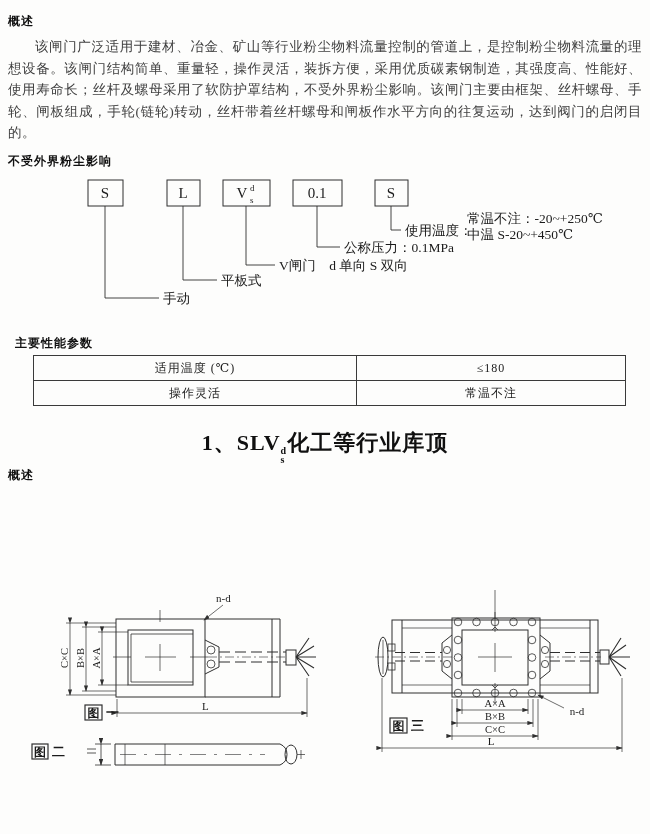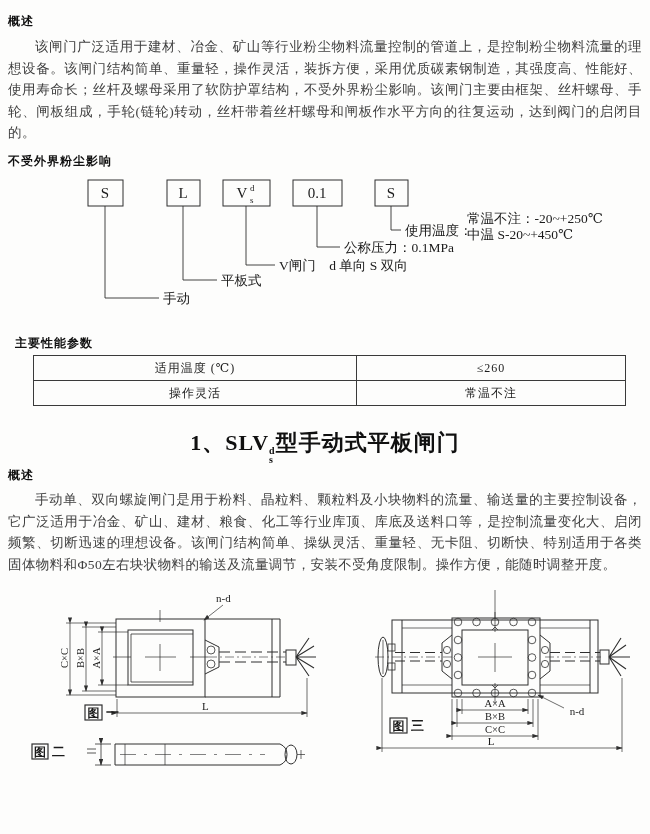--- a/index.html
+++ b/index.html
@@ -64,38 +64,37 @@
       <text x="467" y="67">中温 S-20~+450℃</text>
     </g>
   </svg>
 
   <div class="h" style="left:15px;top:335px;">主要性能参数</div>
 
   <table class="tbl">
     <tbody>
         <tr>
       <td class="c1">适用温度 (℃)</td>
-      <td>≤260</td>
+      <td>≤180</td>
     </tr>
     <tr>
       <td class="c1">操作灵活</td>
       <td>常温不注</td>
     </tr>
   </tbody>
     </table>
 
   <div class="title">
     <span>1、</span><span>SLV</span><span class="supsub">
         <i>d</i>
         <i>s</i>
-      </span><span>型手动式平板闸门</span>
+      </span><span>化工等行业库顶</span>
   </div>
 
   <div class="h" style="left:8px;top:467px;">概述</div>
-  <div class="para" style="top:489px;">手动单、双向螺旋闸门是用于粉料、晶粒料、颗粒料及小块物料的流量、输送量的主要控制设备，它广泛适用于冶金、矿山、建材、粮食、化工等行业库顶、库底及送料口等，是控制流量变化大、启闭频繁、切断迅速的理想设备。该闸门结构简单、操纵灵活、重量轻、无卡阻、切断快、特别适用于各类固体物料和Φ50左右块状物料的输送及流量调节，安装不受角度限制。操作方便，能随时调整开度。</div>
 
   <svg style="left:30px;top:590px;" width="300" height="140" viewBox="0 0 300 140">
     <defs>
       <marker id="ar1" markerWidth="9" markerHeight="6" refX="8" refY="3" orient="auto">
         <path d="M0,0 L9,3 L0,6 z" fill="#2f2f2f"></path>
       </marker>
     </defs>
     <g stroke="#2f2f2f" stroke-width="1" fill="none">
 
       <rect x="86" y="29" width="89" height="78"></rect>

